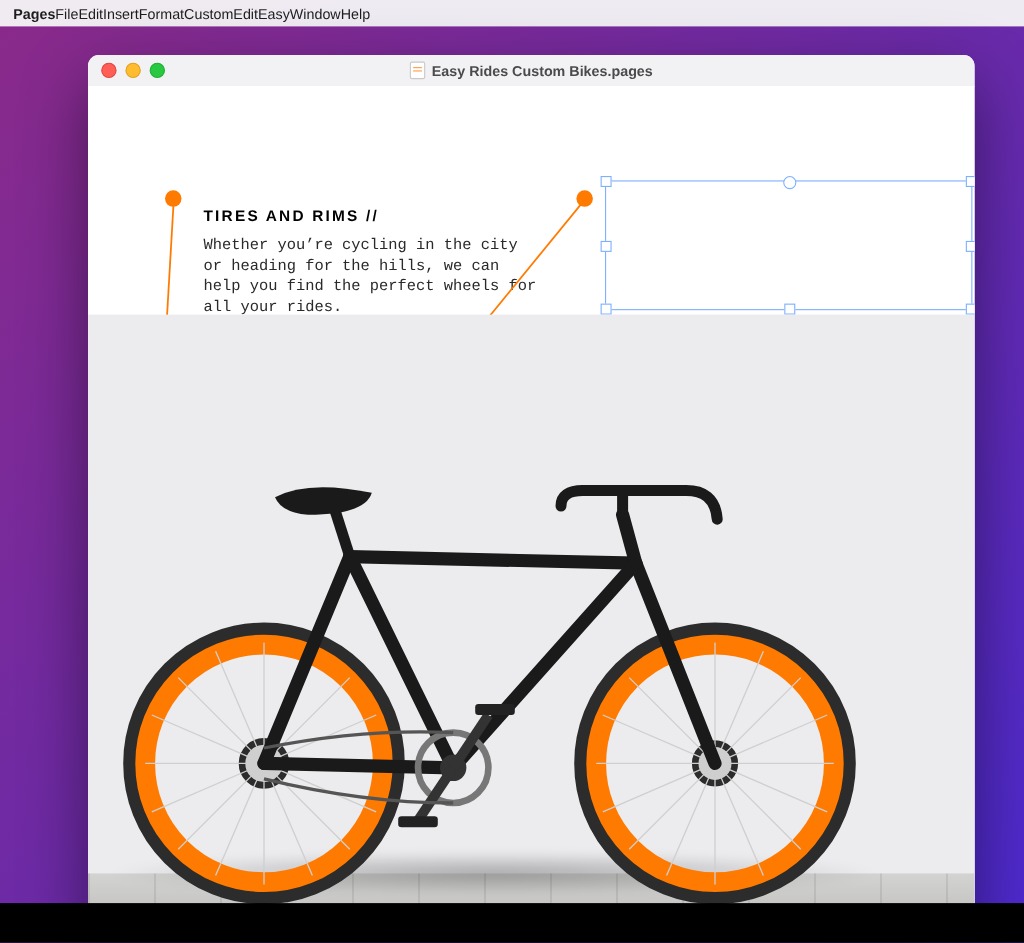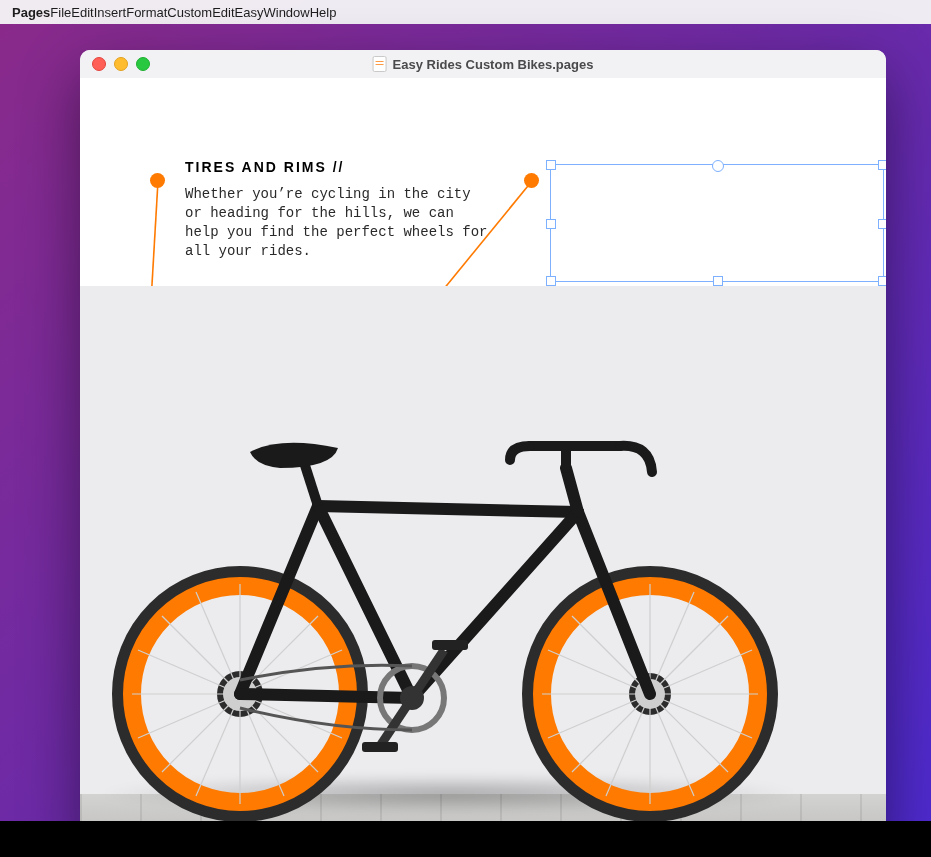--- a/index.html
+++ b/index.html
@@ -37,21 +37,21 @@
   .page-title{font-family:"Avenir Next","Helvetica Neue",Arial,sans-serif;
     font-weight:700;letter-spacing:10px;font-size:22px;color:#000;
     text-align:center;margin-top:20px;}
 
   
   .blk{position:absolute;width:310px;font-family:"Courier New",Courier,monospace;
     font-size:14px;color:#2a2a2a;line-height:1.35;}
   .blk h3{margin:0 0 8px 0;font-family:"Avenir Next","Helvetica Neue",Arial,sans-serif;
     font-weight:700;letter-spacing:2px;font-size:14px;color:#000;}
   .blk h3::after{content:" //";}
-  .blk.left{left:105px;top:80px;}
+  .blk.left{left:105px;top:109px;}
   .blk.right{left:477px;top:92px;}
 
   
   .sel{position:absolute;left:470px;top:86px;width:334px;height:118px;pointer-events:none;}
   .sel .edge{position:absolute;background:#7db0ff;}
   .sel .edge.t{left:0;right:0;top:0;height:1px;}
   .sel .edge.b{left:0;right:0;bottom:0;height:1px;}
   .sel .edge.l{left:0;top:0;bottom:0;width:1px;}
   .sel .edge.r{right:0;top:0;bottom:0;width:1px;}
   .sel .h{position:absolute;width:8px;height:8px;background:#fff;border:1px solid #7db0ff;}

